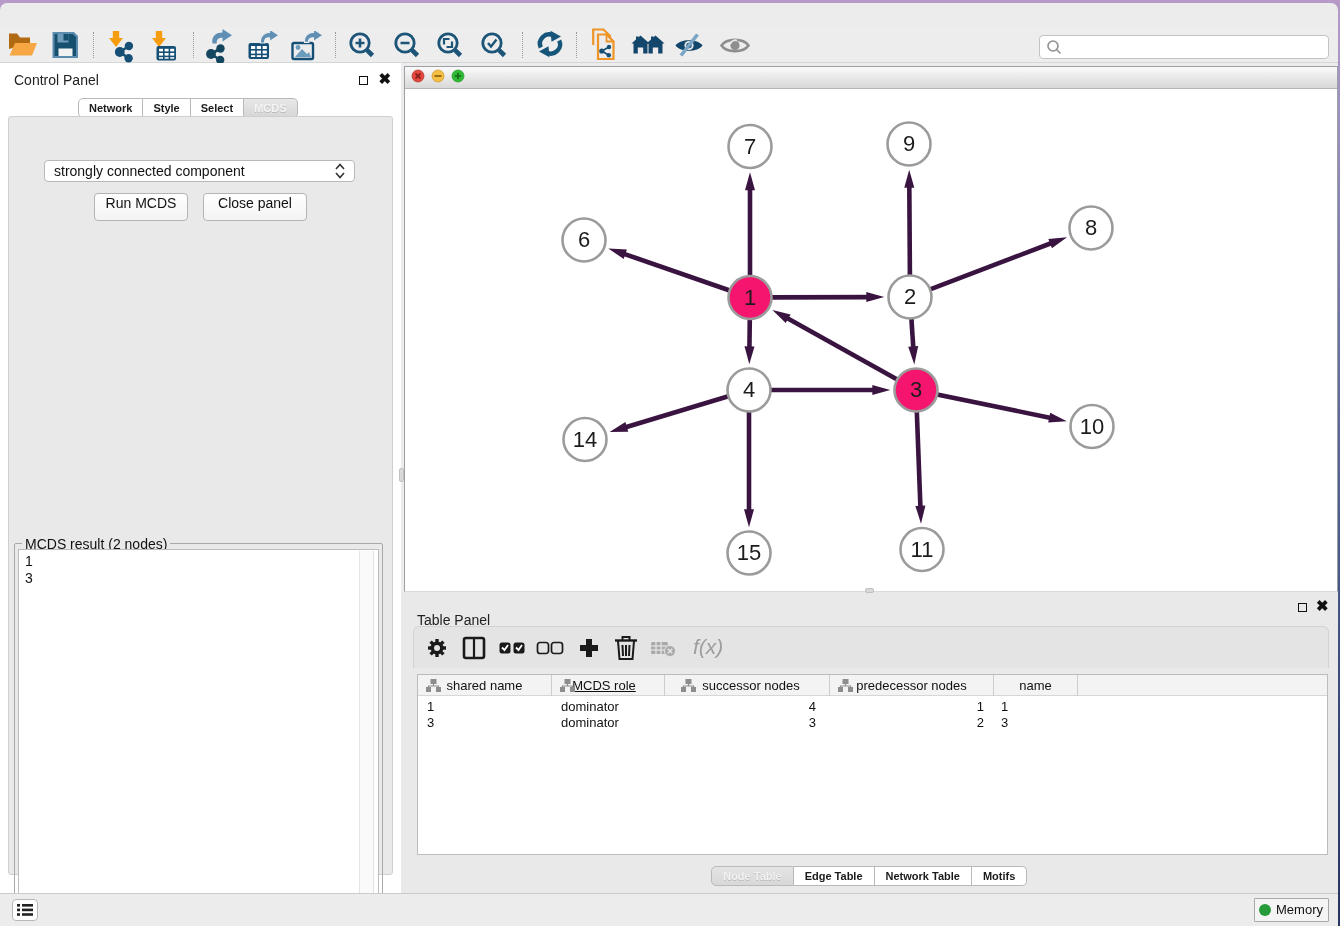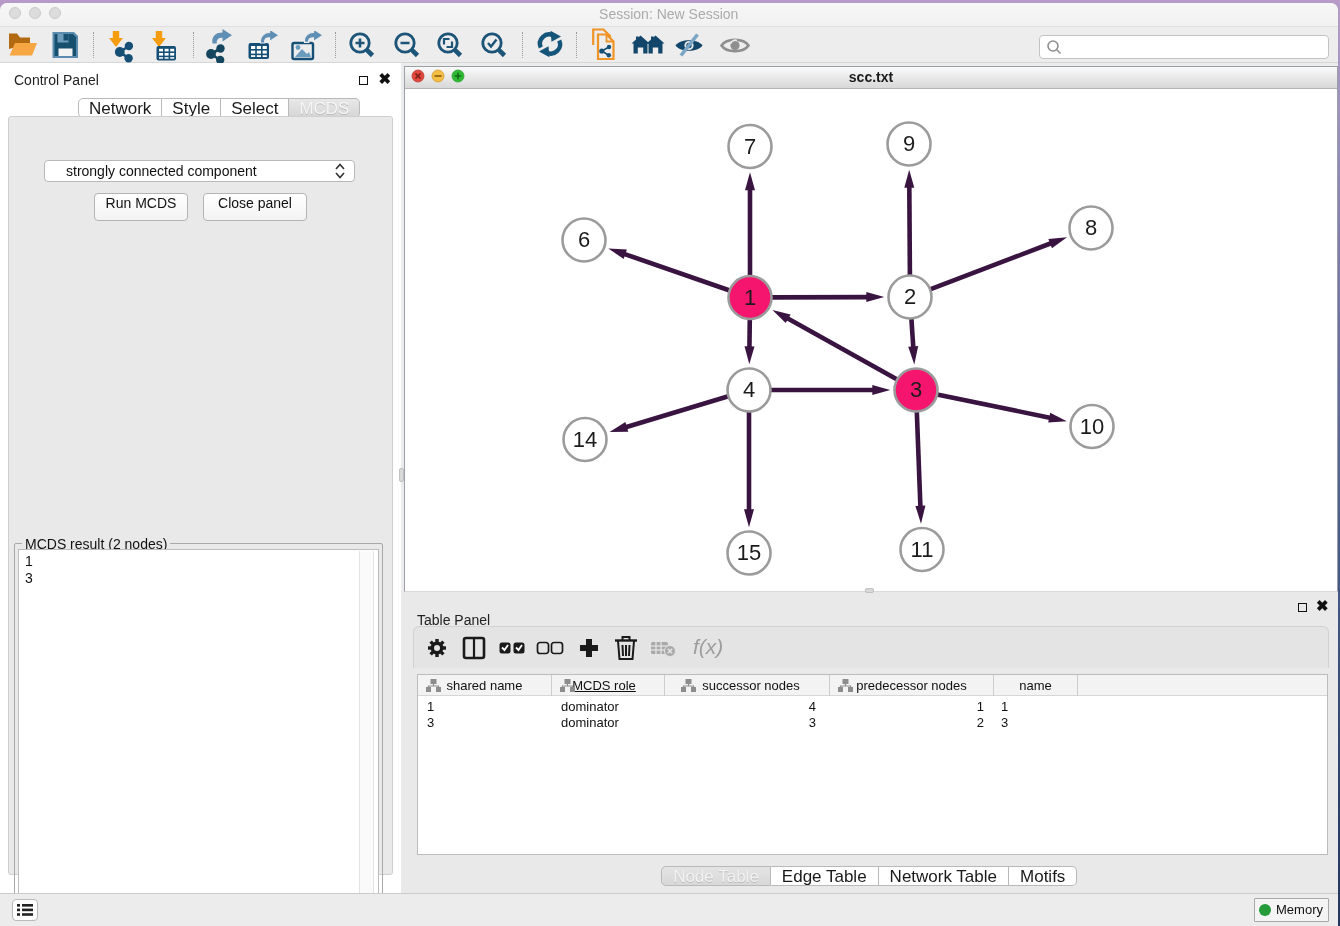--- a/index.html
+++ b/index.html
@@ -11,28 +11,28 @@
 #titlebar .tl { position:absolute; top:4px; width:12px; height:12px; border-radius:50%; background:#dcdcdc; border:1px solid #c9c9c9; }
 #title-text { position:absolute; top:3px; left:0; right:0; text-align:center; font-size:14px; color:#ababab; }
 
 #toolbar { position:absolute; top:24px; left:0; right:0; height:36px; background:#ededed; border-bottom:1px solid #d6d6d6; }
 .sep { position:absolute; top:5px; height:26px; width:0; border-left:1px dotted #9a9a9a; }
 #searchbox { position:absolute; left:1039px; top:8px; width:290px; height:24px; background:#fff; border:1px solid #c3c3c3; border-radius:4px; }
 
 #cpanel { position:absolute; left:0; top:60px; width:401px; bottom:33px; background:#ffffff; }
 #cpanel-hdr { position:absolute; top:9px; left:14px; font-size:14px; color:#222; }
 .tabs { position:absolute; display:flex; }
-.tab { height:20px; line-height:19px; font-size:17px; font-weight:normal; color:#1a1a1a; background:#fff; border:1px solid #b9b9b9; border-left:none; padding:0 10px; text-align:center; }
+.tab { height:20px; line-height:19px; font-size:11px; font-weight:bold; color:#1a1a1a; background:#fff; border:1px solid #b9b9b9; border-left:none; padding:0 10px; text-align:center; }
 .tab.first { border-left:1px solid #b9b9b9; border-radius:5px 0 0 5px; }
 .tab.sel { background:linear-gradient(#e8e8e8,#d6d6d6); color:#f5f5f5; text-shadow:0 1px 0 #bbb; border-radius:0 5px 5px 0; }
 .tab.sel2 { background:linear-gradient(#e4e4e4,#d8d8d8); color:#f2f2f2; text-shadow:0 1px 0 #bbb; border-radius:5px 0 0 5px; }
 .grip { position:absolute; background:#d9d9d9; border:1px solid #c0c0c0; border-radius:2px; }
 #cpanel-body { position:absolute; left:8px; right:8px; top:53px; bottom:18px; border:1px solid #cfcfcf; border-radius:3px; background:#e9e9e9; }
 #optlabel { position:absolute; top:72px; left:0; right:0; text-align:center; font-size:14px; color:#111; }
-#combo { position:absolute; left:44px; top:97px; width:311px; height:22px; background:#fff; border:1px solid #b9b9b9; border-radius:4px; font-size:14px; color:#111; line-height:20px; padding-left:21px; }
+#combo { position:absolute; left:44px; top:97px; width:311px; height:22px; background:#fff; border:1px solid #b9b9b9; border-radius:4px; font-size:14px; color:#111; line-height:20px; padding-left:9px; }
 .btn { position:absolute; top:130px; height:28px; background:linear-gradient(#ffffff,#f3f3f3); border:1px solid #b4b4b4; border-radius:4px; font-size:14px; color:#111; text-align:center; line-height:19px; }
 #mcdsgroup { position:absolute; left:14px; top:436px; width:369px; height:369px; border:1px solid #a9a9a9; border-radius:2px;margin-top:44px; }
 #mcdsgroup .glabel { position:absolute; top:-8px; left:7px; background:#e9e9e9; padding:0 3px; font-size:14px; color:#111; }
 #mcdslist { position:absolute; left:3px; top:5px; right:3px; bottom:3px; background:#fff; border:1px solid #bdbdbd; font-size:14px; color:#111; padding:3px 0 0 6px; line-height:17px; }
 #mcdssb { position:absolute; right:4px; top:1px; bottom:1px; width:15px; background:#fafafa; border-left:1px solid #e3e3e3; border-right:1px solid #e3e3e3;}
 
 #netwin { position:absolute; left:404px; top:63px; width:934px; height:526px; border:1px solid #9aa0a6; border-bottom:1px solid #d9d9d9; background:#fff; }
 #nettitle { position:absolute; top:0; left:0; right:0; height:22px; background:linear-gradient(#fafafa,#d8d8d8); border-bottom:1px solid #b5b5b5; }
 #nettitle .t { position:absolute; top:2px; left:0; right:0; text-align:center; font-size:14px; font-weight:bold; color:#1a1a1a; }
 #netcanvas { position:absolute; top:22px; left:0; right:0; bottom:0; background:#fff; }
@@ -47,26 +47,20 @@
 .btabs { position:absolute; top:274px; left:0; right:0; text-align:center; } .btabs .tab { padding:0 11px; }
 
 #statusbar { position:absolute; left:0; right:0; bottom:0; height:33px; background:#ececec; border-top:1px solid #cbcbcb; }
 #listbtn { position:absolute; left:12px; top:5px; width:26px; height:22px; background:#fdfdfd; border:1px solid #b9b9b9; border-radius:4px; }
 #membtn { position:absolute; right:9px; top:4px; width:75px; height:24px; background:#f4f4f4; border:1px solid #a9a9a9; border-radius:1px; font-size:13px; color:#111; line-height:22px; text-align:center; }
 svg text { font-family:"Liberation Sans", sans-serif; }
 </style>
 </head>
 <body>
 <div id="win">
-  <div id="titlebar">
-    <div class="tl" style="left:9px;"></div>
-    <div class="tl" style="left:29px;"></div>
-    <div class="tl" style="left:49px;"></div>
-    <div id="title-text">Session: New Session</div>
-  </div>
   <div id="toolbar">
     <div class="sep" style="left:93px"></div>
     <div class="sep" style="left:193px"></div>
     <div class="sep" style="left:335px"></div>
     <div class="sep" style="left:522px"></div>
     <div class="sep" style="left:576px"></div>
     <svg id="tbicons" style="position:absolute;left:0;top:0;" width="780" height="36" viewBox="0 0 780 36">
 
       <g transform="translate(22,18)">
         <path d="M -13 -11.5 L -5 -11.5 L -2 -7.5 L 8 -7.5 L 8 -2 L -13 4 Z" fill="#b26a12"></path>
@@ -238,21 +232,20 @@
   <div id="netwin">
     <div id="nettitle">
       <svg width="76" height="22" viewBox="0 0 76 22" style="position:absolute;left:2px;top:-2px;">
         <circle cx="11" cy="11" r="6" fill="#e2463d" stroke="#b93c34" stroke-width="0.8"></circle>
         <path d="M 8.5 8.5 L 13.5 13.5 M 13.5 8.5 L 8.5 13.5" stroke="#7e1f1a" stroke-width="1.7"></path>
         <circle cx="31" cy="11" r="6" fill="#f5bf45" stroke="#cf9b2e" stroke-width="0.8"></circle>
         <line x1="27.5" y1="11" x2="34.5" y2="11" stroke="#9a6f14" stroke-width="1.8"></line>
         <circle cx="51" cy="11" r="6" fill="#2fba34" stroke="#2a9e2e" stroke-width="0.8"></circle>
         <path d="M 47.8 11 L 54.2 11 M 51 7.8 L 51 14.2" stroke="#156a17" stroke-width="1.7"></path>
       </svg>
-      <div class="t">scc.txt</div>
     </div>
     <div id="netcanvas">
       <svg id="graph" width="928" height="502" viewBox="405 89 928 502" style="display:block">
         <g stroke="#3a1440" stroke-width="4.6">
           <line x1="750.0" y1="276.0" x2="750.0" y2="187.2"></line>
           <line x1="729.7" y1="290.5" x2="622.5" y2="253.3"></line>
           <line x1="771.5" y1="297.4" x2="869.3" y2="297.1"></line>
           <line x1="749.8" y1="319.0" x2="749.4" y2="349.3"></line>
           <line x1="909.9" y1="275.5" x2="909.3" y2="184.7"></line>
           <line x1="930.1" y1="289.3" x2="1053.0" y2="242.5"></line>

